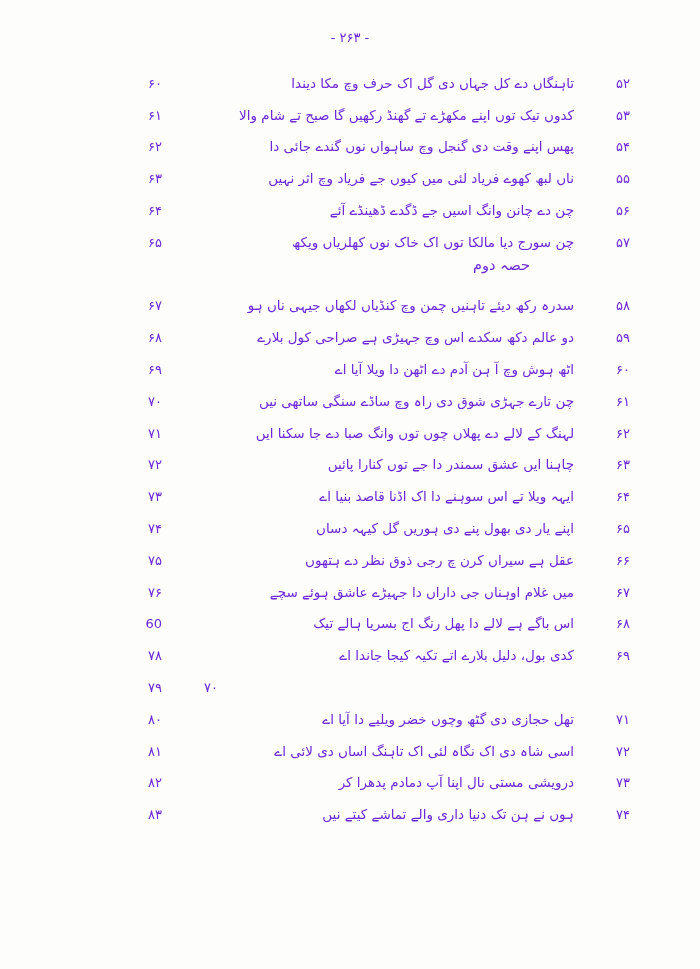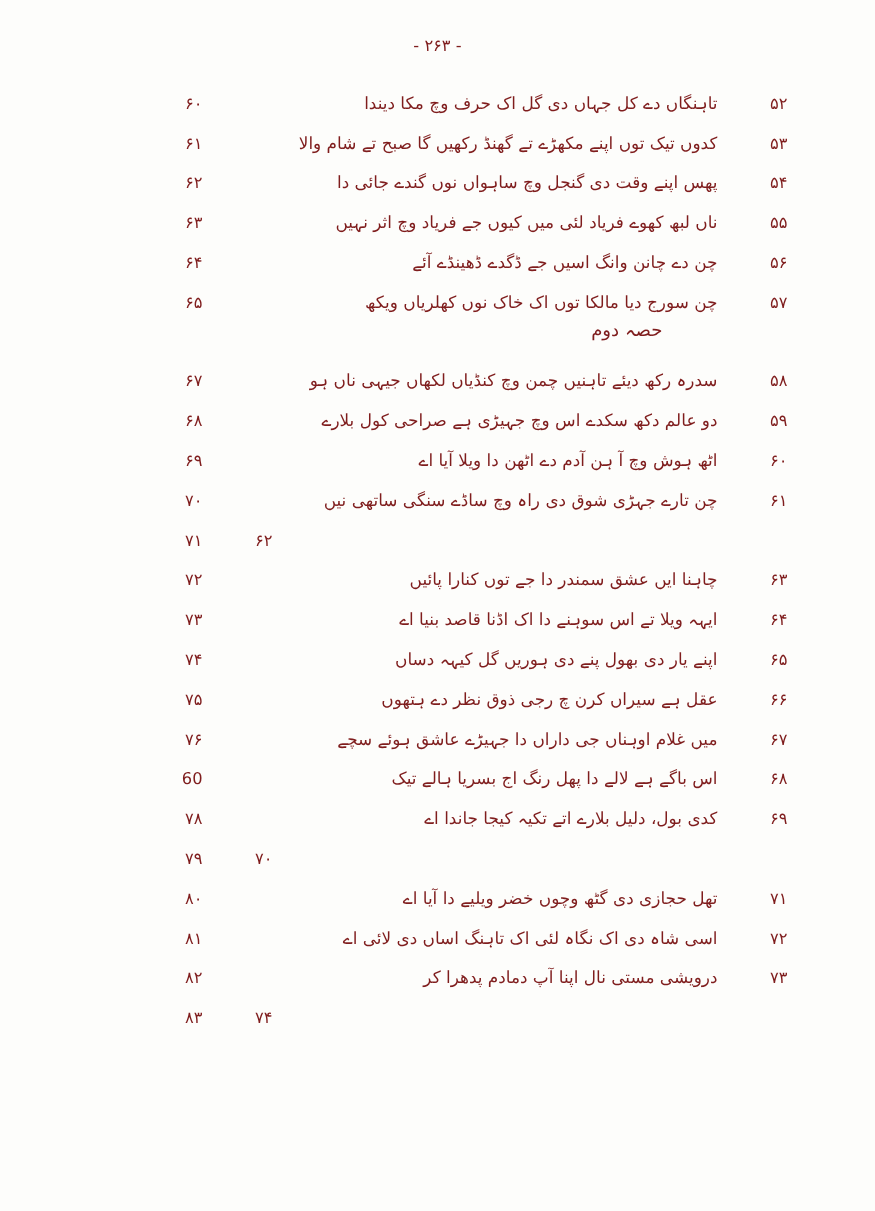--- a/index.html
+++ b/index.html
@@ -5,21 +5,21 @@
   html, body {
     margin: 0;
     padding: 0;
     background: #ffffff;
   }
   .page {
     position: relative;
     width: 700px;
     height: 969px;
     background: #fdfdfb;
-    color: #7f1d1d;
+    color: #6d28d9;
     font-family: "DejaVu Sans", sans-serif;
     overflow: hidden;
   }
   .page-header {
     padding-top: 30px;
     text-align: center;
     font-size: 13px;
     letter-spacing: 1px;
     direction: rtl;
   }
@@ -131,20 +131,21 @@
   </div>
 
   <div class="toc-row">
     <div class="col-page">۷۰</div>
     <div class="col-title">چن تارے جہڑی شوق دی راہ وچ ساڈے سنگی ساتھی نیں</div>
     <div class="col-serial">۶۱</div>
   </div>
 
   <div class="toc-row">
     <div class="col-page">۷۱</div>
+    <div class="col-title">لہنگ کے لالے دے پھلاں چوں توں وانگ صبا دے جا سکنا ایں</div>
     <div class="col-serial">۶۲</div>
   </div>
 
   <div class="toc-row">
     <div class="col-page">۷۲</div>
     <div class="col-title">چاہنا ایں عشق سمندر دا جے توں کنارا پائیں</div>
     <div class="col-serial">۶۳</div>
   </div>
 
   <div class="toc-row">
@@ -201,19 +202,20 @@
   </div>
 
   <div class="toc-row">
     <div class="col-page">۸۲</div>
     <div class="col-title">درویشی مستی نال اپنا آپ دمادم پدھرا کر</div>
     <div class="col-serial">۷۳</div>
   </div>
 
   <div class="toc-row">
     <div class="col-page">۸۳</div>
+    <div class="col-title">ہوں نے ہن تک دنیا داری والے تماشے کیتے نیں</div>
     <div class="col-serial">۷۴</div>
   </div>
 </div>
 
   </div>
 
 </div>
 
 </body></html>

